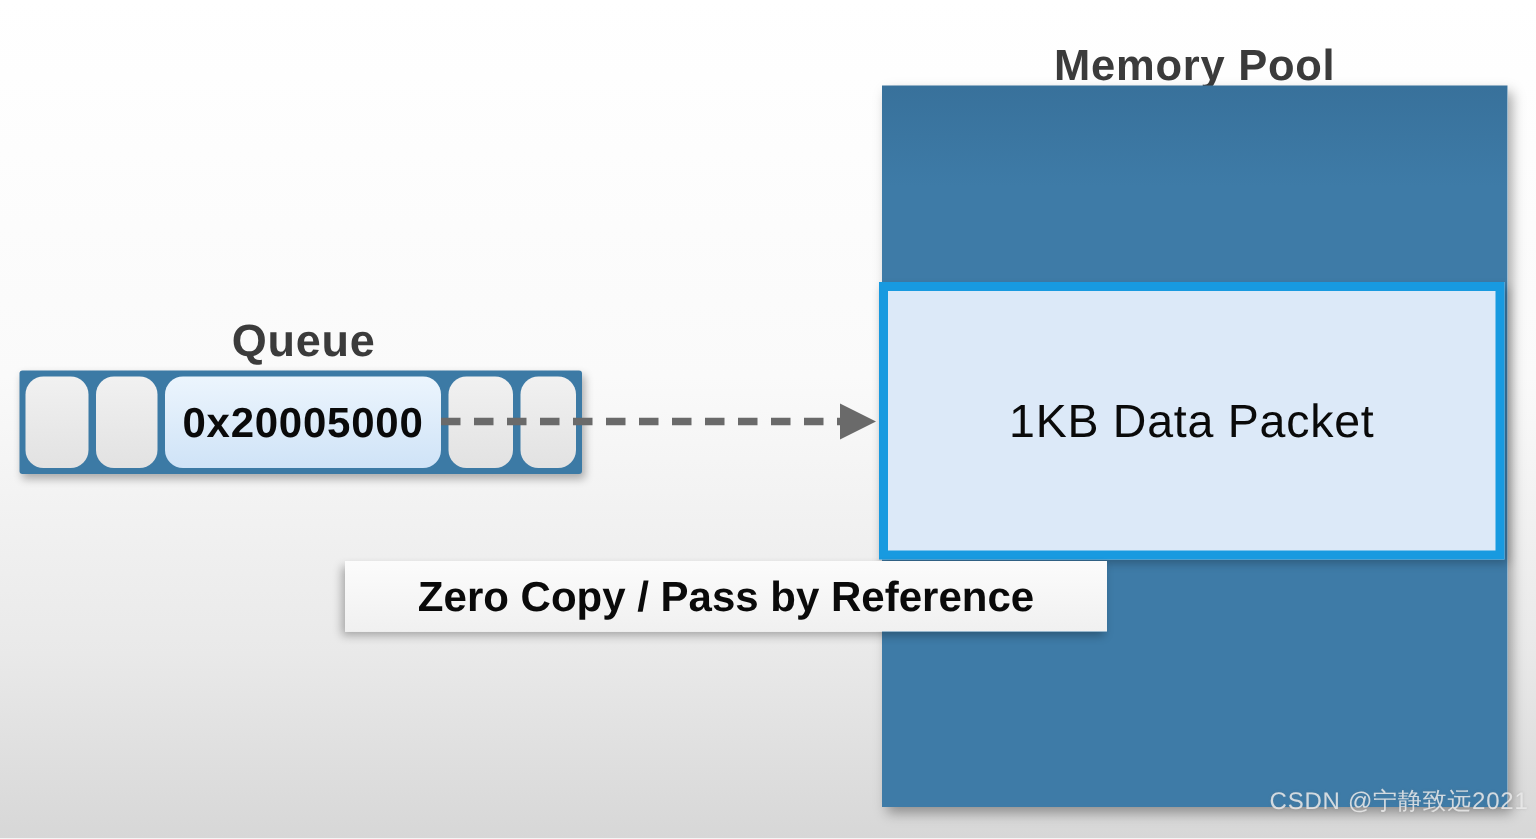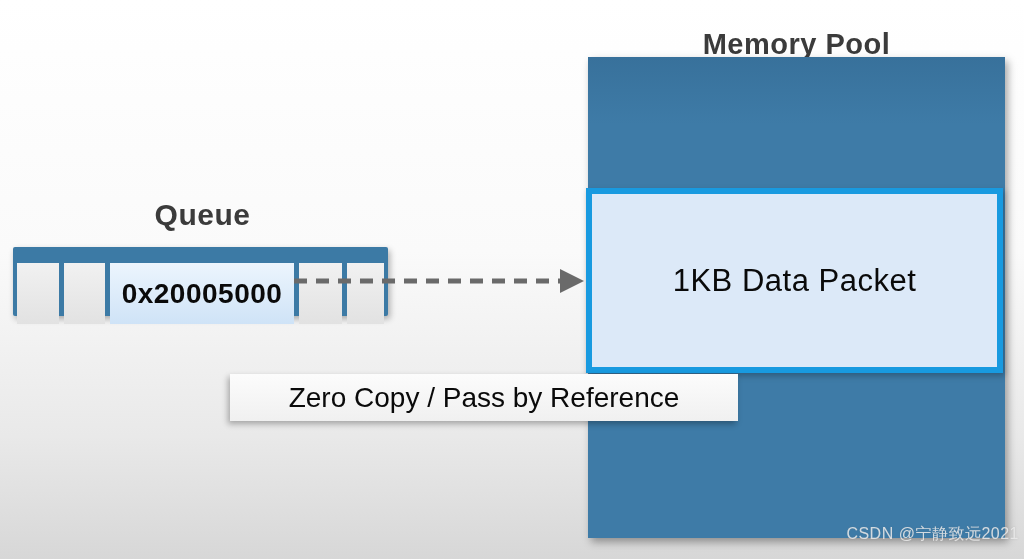--- a/index.html
+++ b/index.html
@@ -64,43 +64,42 @@
   .packet-label {
     font-size: 31px;
     font-weight: normal;
     color: var(--text_black);
     letter-spacing: 0.5px;
   }
 
   
   .queue-title {
     position: absolute;
-    left: 110px; top: 198px; width: 185px;
+    left: 110px; top: 211px; width: 185px;
     text-align: center;
     font-size: 30px;
     font-weight: bold;
     color: var(--title_gray);
     letter-spacing: 0.5px;
   }
   .queue-box {
     position: absolute;
     left: 13px; top: 247px;
     width: 375px; height: 69px;
     background: var(--queue_border);
     border-radius: 2px;
     padding: 4px;
     display: flex;
     gap: 5px;
     box-shadow: 2px 3px 6px rgba(0,0,0,0.3);
   }
   .queue-cell {
     height: 100%;
     background: linear-gradient(180deg, var(--cell_gray_top) 0%, var(--cell_gray_bottom) 100%);
-    border-radius: 0;
-    margin-top: 12px;
+    border-radius: 12px;
   }
   .queue-cell.small-1 { width: 42px; }
   .queue-cell.small-2 { width: 41px; }
   .queue-cell.small-3 { width: 43px; }
   .queue-cell.small-4 { flex: 1; }
   .queue-cell.address {
     width: 184px;
     background: linear-gradient(180deg, var(--address_fill_top) 0%, var(--address_fill_bottom) 100%);
     display: flex;
     align-items: center;
@@ -122,21 +121,21 @@
   .zero-copy-label {
     position: absolute;
     left: 230px; top: 374px;
     width: 508px; height: 47px;
     background: linear-gradient(180deg, #fcfcfc 0%, #f0f0f0 100%);
     box-shadow: -2px 3px 6px rgba(0,0,0,0.3);
     display: flex;
     align-items: center;
     justify-content: center;
     font-size: 28px;
-    font-weight: normal;
+    font-weight: bold;
     color: var(--text_black);
   }
 
   
   .watermark {
     position: absolute;
     right: 5px; top: 524px;
     font-size: 16px;
     font-weight: normal;
     color: rgba(235, 235, 235, 0.85);

